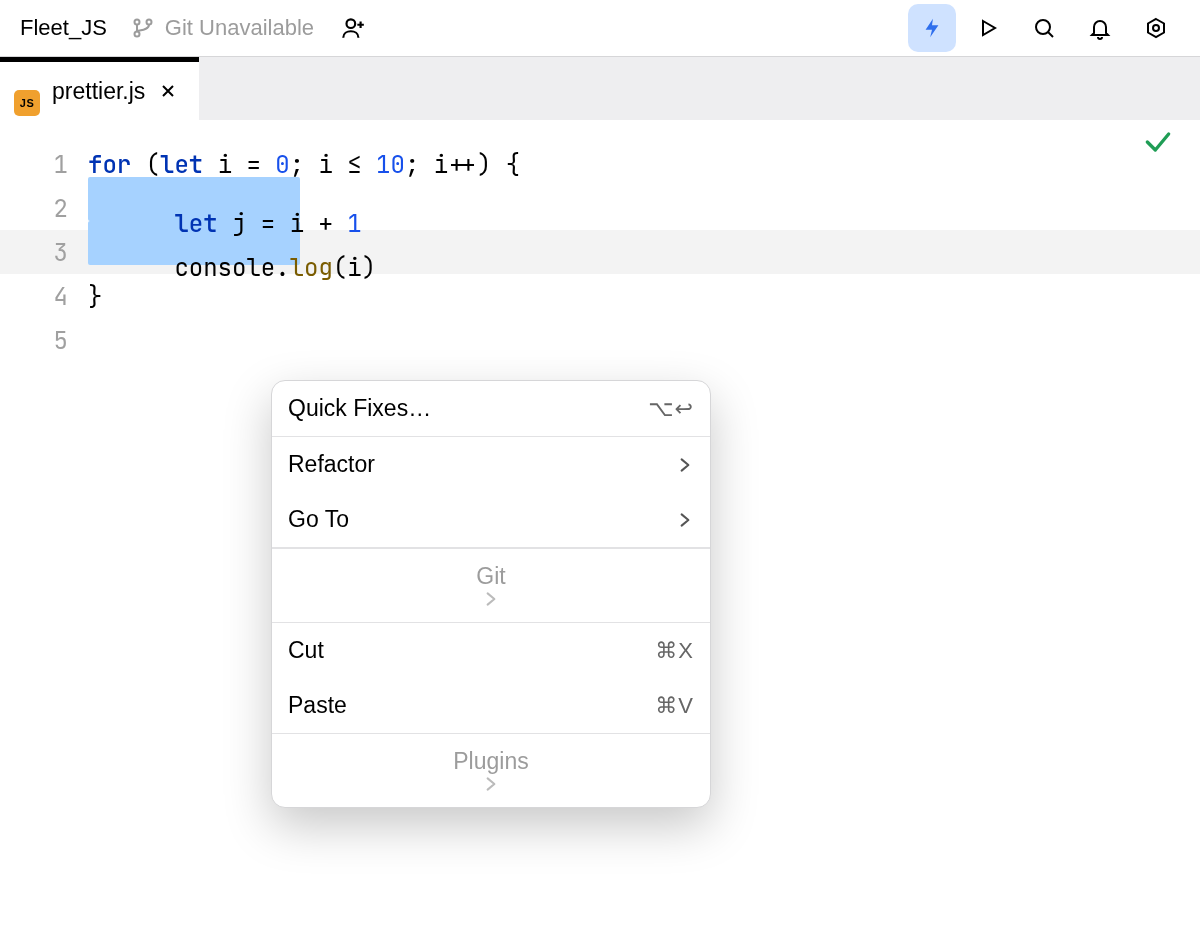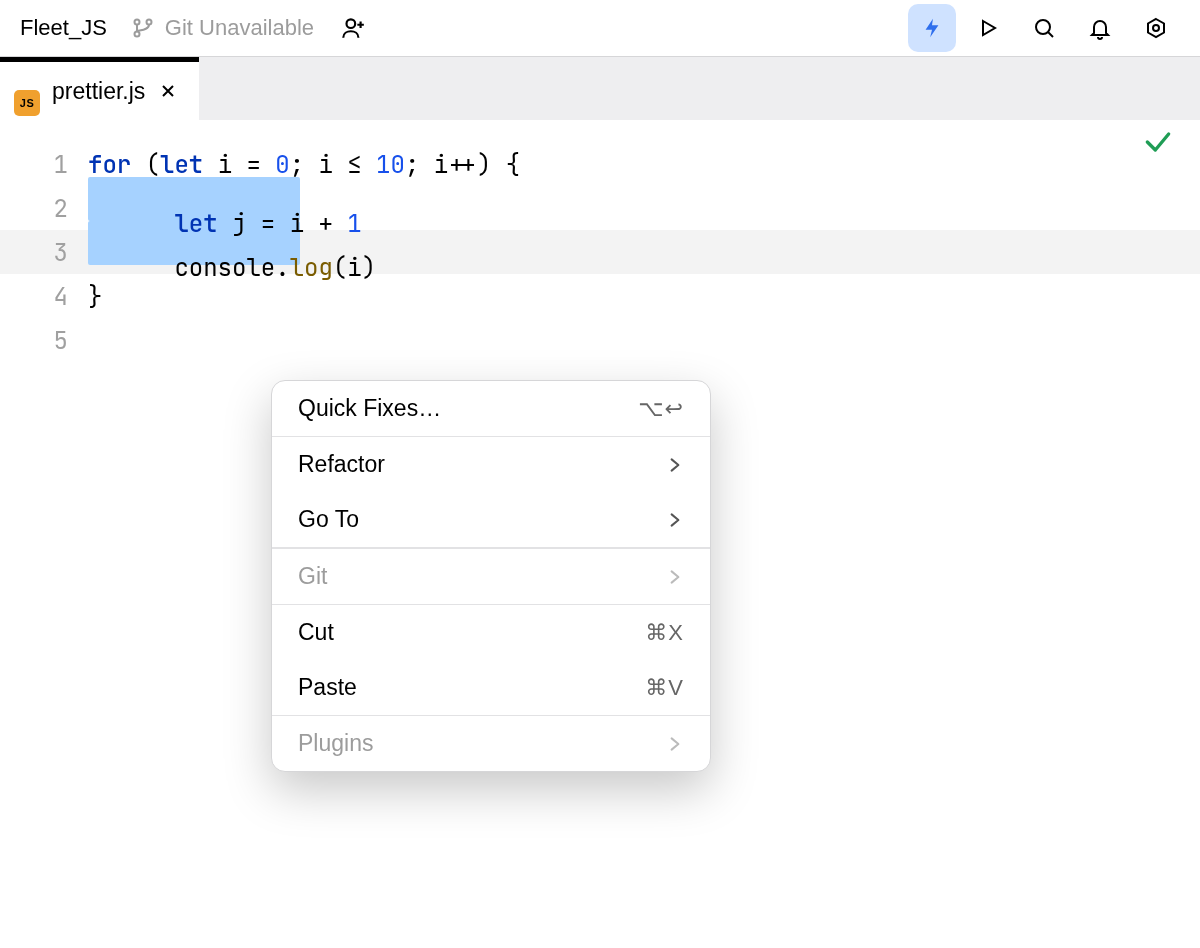--- a/index.html
+++ b/index.html
@@ -118,24 +118,24 @@
     border: 1px solid #d6d6d8;
     border-radius: 14px;
     box-shadow: 0 18px 48px rgba(0,0,0,0.22);
     overflow: hidden;
     font-size: 23px;
   }
   .menu-item {
     display: flex;
     align-items: center;
     justify-content: space-between;
-    padding: 14px 26px;
+    padding: 14px 16px;
   }
   .menu-item.selected { background: #c0dbff; }
-  .menu-item.disabled { color: #9c9c9c; }
+  .menu-item.disabled { color: #9c9c9c; flex-direction: column; }
   .menu-label {}
   .menu-shortcut {
     font-size: 22px;
     letter-spacing: 1px;
     color: #666;
     display: flex;
     align-items: center;
     gap: 2px;
   }
   .menu-item.disabled .menu-shortcut { color: #bdbdbd; }

